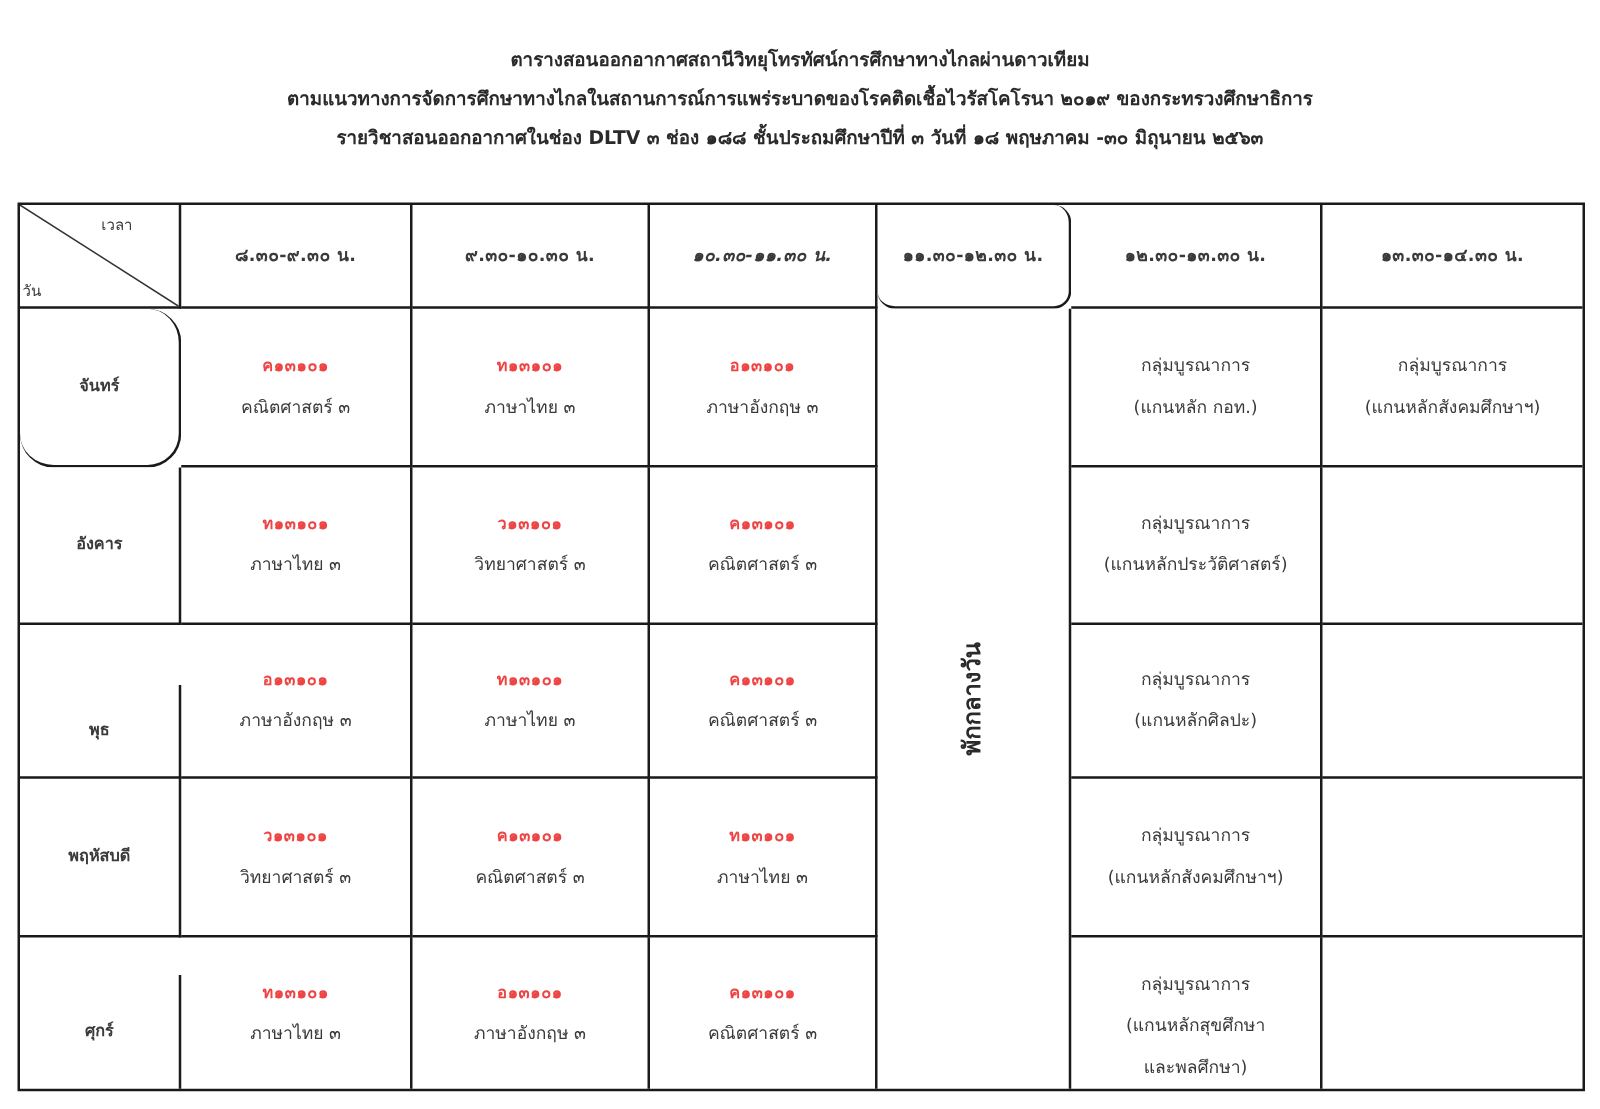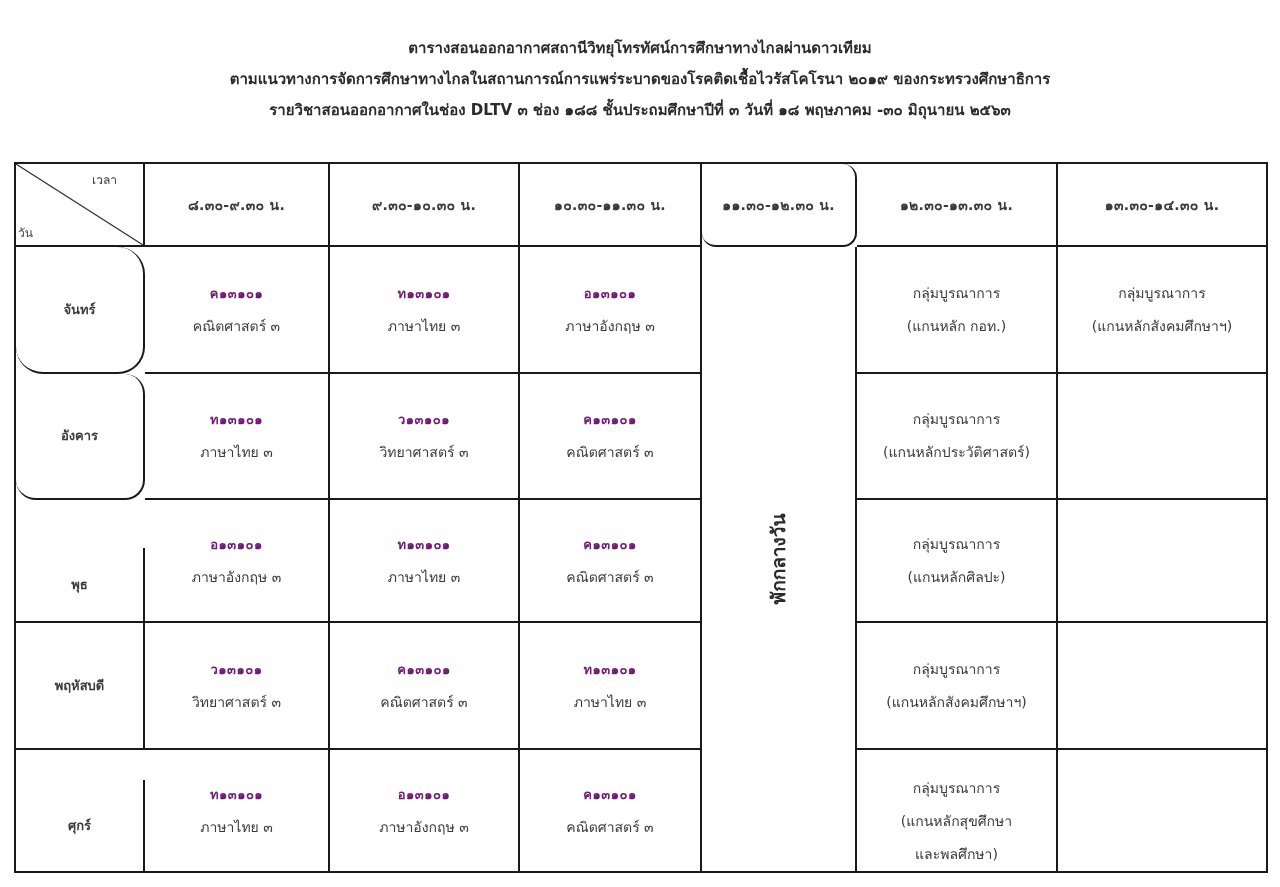--- a/index.html
+++ b/index.html
@@ -69,42 +69,42 @@
     padding: 0;
   }
   .corner svg {
     position: absolute;
     left: 0; top: 0;
     width: 100%; height: 100%;
   }
   .corner-time {
     position: absolute;
     top: 8px;
-    right: 26px;
+    right: 37px;
     font-size: 12px;
     line-height: 16px;
     color: #3a3a3a;
   }
   .corner-day {
     position: absolute;
     bottom: 4px;
     left: 2px;
     font-size: 12px;
     line-height: 16px;
     color: #3a3a3a;
   }
   .day-label {
     font-size: 13px;
     font-weight: bold;
     color: #3a3a3a;
   }
   .code {
     font-size: 13px;
     font-weight: bold;
-    color: #701a75;
+    color: #ef4444;
     letter-spacing: 0.5px;
     line-height: 32px;
   }
   .subject {
     font-size: 14px;
     color: #3a3a3a;
     line-height: 32px;
   }
   .integ-line {
     font-size: 14px;
@@ -137,21 +137,21 @@
 
   <div class="cell corner" style="grid-column:1;grid-row:1;">
     <svg viewBox="0 0 127 81" preserveAspectRatio="none">
       <line x1="0" y1="0" x2="127" y2="81" stroke="#333" stroke-width="1.2"></line>
     </svg>
     <span class="corner-time">เวลา</span>
     <span class="corner-day">วัน</span>
   </div>
   <div class="cell time-head" style="grid-column:2;grid-row:1;">๘.๓๐-๙.๓๐ น.</div>
   <div class="cell time-head" style="grid-column:3;grid-row:1;">๙.๓๐-๑๐.๓๐ น.</div>
-  <div class="cell time-head" style="grid-column:4;grid-row:1;">๑๐.๓๐-๑๑.๓๐ น.</div>
+  <div class="cell time-head" style="grid-column:4;grid-row:1;font-style:italic;">๑๐.๓๐-๑๑.๓๐ น.</div>
   <div class="cell time-head" style="grid-column:5;grid-row:1;border-radius:14px;">๑๑.๓๐-๑๒.๓๐ น.</div>
   <div class="cell time-head" style="grid-column:6;grid-row:1;">๑๒.๓๐-๑๓.๓๐ น.</div>
   <div class="cell time-head last-col" style="grid-column:7;grid-row:1;">๑๓.๓๐-๑๔.๓๐ น.</div>
 
   <div class="cell lunch last-row">
     <div class="lunch-text">พักกลางวัน</div>
   </div>
 
   <div class="cell day-label" style="grid-column:1;grid-row:2;border-radius:27px;">จันทร์</div>
   <div class="cell" style="grid-column:2;grid-row:2;">
@@ -168,21 +168,21 @@
   </div>
   <div class="cell" style="grid-column:6;grid-row:2;">
     <span class="integ-line">กลุ่มบูรณาการ</span>
     <span class="integ-line">(แกนหลัก กอท.)</span>
   </div>
   <div class="cell last-col" style="grid-column:7;grid-row:2;">
     <span class="integ-line">กลุ่มบูรณาการ</span>
     <span class="integ-line">(แกนหลักสังคมศึกษาฯ)</span>
   </div>
 
-  <div class="cell day-label" style="grid-column:1;grid-row:3;border-radius:20px;">อังคาร</div>
+  <div class="cell day-label" style="grid-column:1;grid-row:3;">อังคาร</div>
   <div class="cell" style="grid-column:2;grid-row:3;">
     <span class="code">ท๑๓๑๐๑</span>
     <span class="subject">ภาษาไทย ๓</span>
   </div>
   <div class="cell" style="grid-column:3;grid-row:3;">
     <span class="code">ว๑๓๑๐๑</span>
     <span class="subject">วิทยาศาสตร์ ๓</span>
   </div>
   <div class="cell" style="grid-column:4;grid-row:3;">
     <span class="code">ค๑๓๑๐๑</span>

